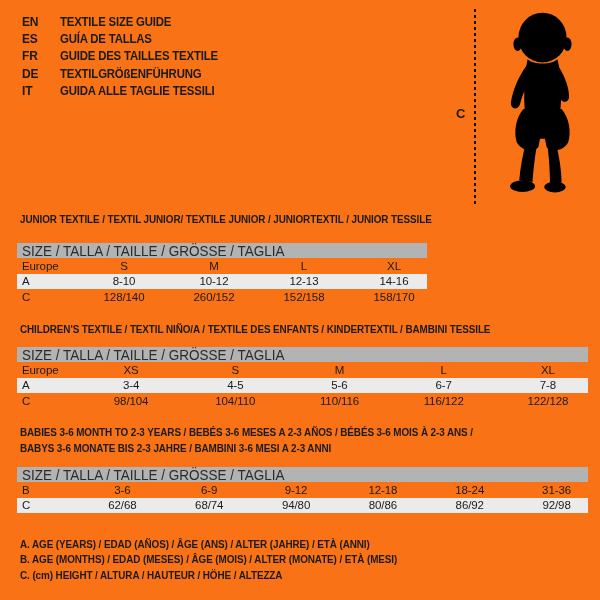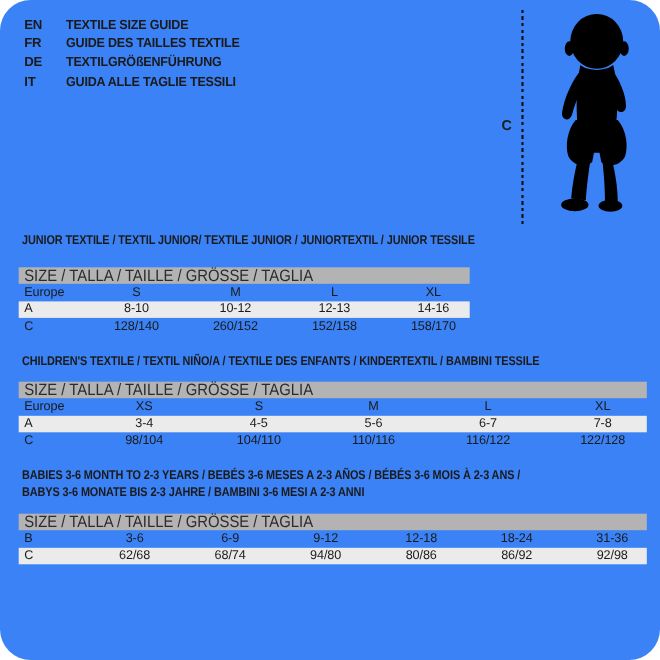--- a/index.html
+++ b/index.html
@@ -1,18 +1,18 @@
 <!DOCTYPE html>
 <html><head>
 <meta charset="utf-8">
 <style>
   html,body{margin:0;padding:0;background:#fff;}
   .page{
-    position:relative;width:600px;height:600px;background:#3b82f6;overflow:hidden;
-    font-family:"Liberation Sans",sans-serif;color:#1a1a1a;border-radius:28px;
+    position:relative;width:600px;height:600px;background:#f97316;overflow:hidden;
+    font-family:"Liberation Sans",sans-serif;color:#1a1a1a;
   }
 
   
   .legend{position:absolute;left:22px;top:13px;}
   .legend-row{display:flex;height:17.4px;align-items:center;}
   .legend-code{width:38px;font-size:12px;font-weight:bold;letter-spacing:-0.2px;}
   .legend-title{font-size:12px;font-weight:bold;letter-spacing:-0.2px;white-space:nowrap;
     transform:scaleX(0.95);transform-origin:left center;}
 
   
@@ -47,20 +47,24 @@
 </style>
 </head>
 <body>
 
 <div class="page">
 
   <div class="legend" id="legend">
       <div class="legend-row">
         <span class="legend-code">EN</span>
         <span class="legend-title">TEXTILE SIZE GUIDE</span>
+      </div>
+      <div class="legend-row">
+        <span class="legend-code">ES</span>
+        <span class="legend-title">GUÍA DE TALLAS</span>
       </div>
       <div class="legend-row">
         <span class="legend-code">FR</span>
         <span class="legend-title">GUIDE DES TAILLES TEXTILE</span>
       </div>
       <div class="legend-row">
         <span class="legend-code">DE</span>
         <span class="legend-title">TEXTILGRÖßENFÜHRUNG</span>
       </div>
       <div class="legend-row">
@@ -172,14 +176,19 @@
         <span class="rlabel">C</span>
         <span class="cell">62/68</span>
         <span class="cell">68/74</span>
         <span class="cell">94/80</span>
         <span class="cell">80/86</span>
         <span class="cell">86/92</span>
         <span class="cell">92/98</span>
       </div>
     </div>
 
+  <div class="notes" id="notes">
+      <div class="note-line">A. AGE (YEARS) / EDAD (AÑOS) / ÂGE (ANS) / ALTER (JAHRE) / ETÀ (ANNI)</div>
+      <div class="note-line">B. AGE (MONTHS) / EDAD (MESES) / ÂGE (MOIS) / ALTER (MONATE) / ETÀ (MESI)</div>
+      <div class="note-line">C. (cm) HEIGHT / ALTURA / HAUTEUR / HÖHE / ALTEZZA</div>
+    </div>
 
 </div>
 
 </body></html>

